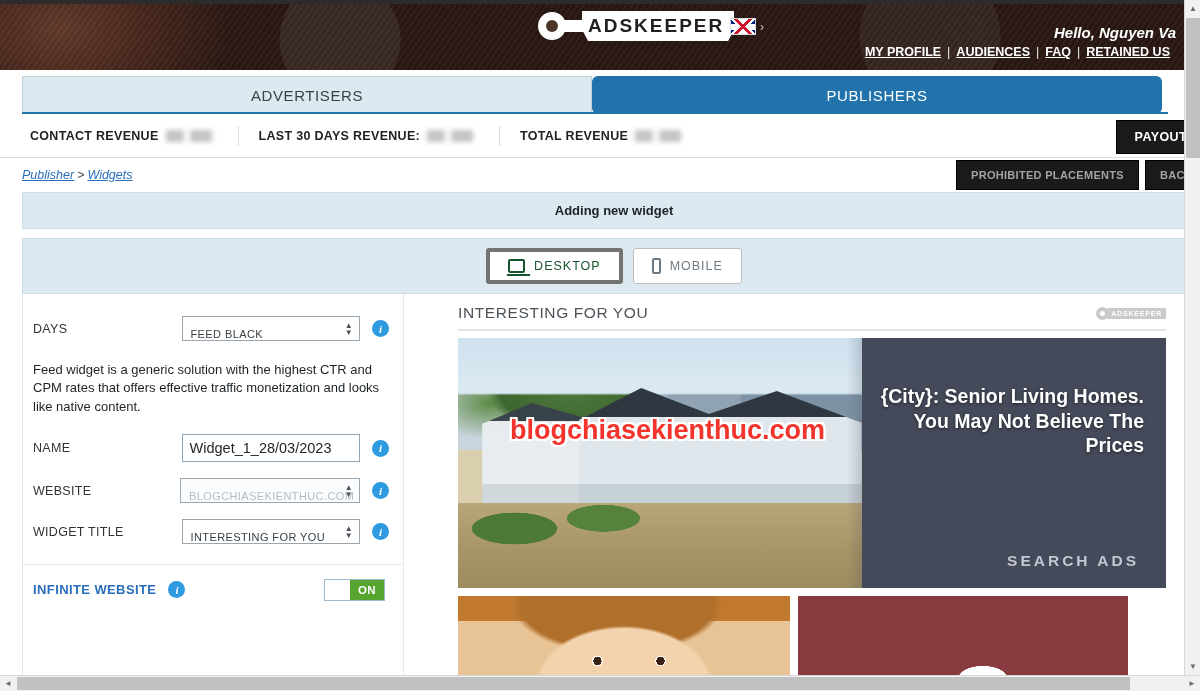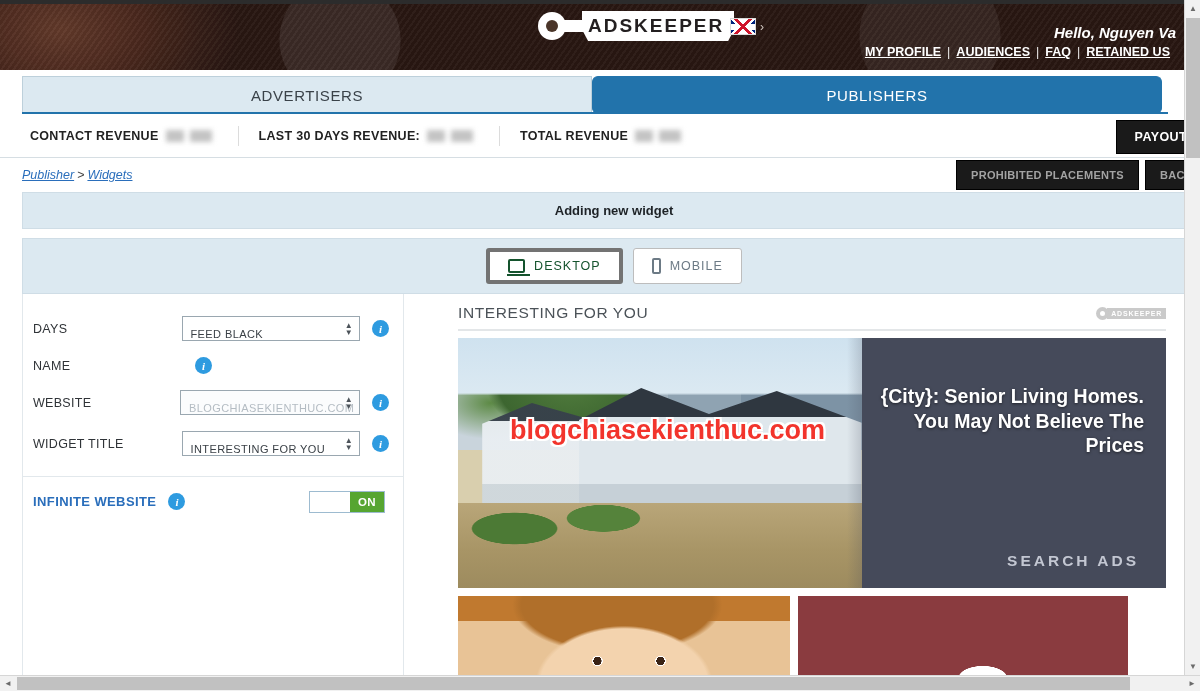--- a/index.html
+++ b/index.html
@@ -232,21 +232,21 @@
     padding: 12px 22px 10px 10px;
   }
   .divider-line { height: 1px; background: #e2e8ec; margin-top: 12px; }
   .scroll-row {
     display: flex; align-items: center;
     padding: 16px 14px 16px 10px; position: relative;
   }
   .scroll-label { font-size: 13px; font-weight: bold; color: #2a6ebb; letter-spacing: .4px; }
   .toggle {
     position: absolute; right: 18px; top: 50%; transform: translateY(-50%);
-    width: 76px; height: 22px; border: 1px solid #9dbbd0; background: #fff;
+    width: 61px; height: 22px; border: 1px solid #9dbbd0; background: #fff;
     display: flex; justify-content: flex-end;
   }
   .toggle .knob {
     width: 34px; background: #56a531; color: #fff;
     font-size: 11.5px; font-weight: bold; letter-spacing: .5px;
     display: flex; align-items: center; justify-content: center;
   }
 
   
   .preview { flex: 1; background: #fff; padding: 10px 40px 0 54px; }
@@ -461,23 +461,27 @@
           <div class="fselect">
             <span>FEED BLACK</span>
             <span class="spin">
                 <span>▲</span>
                 <span>▼</span>
               </span>
           </div>
           <div class="info-i">i</div>
         </div>
 
+        <div class="desc">Feed widget is a generic solution with the highest CTR and CPM rates that offers effective traffic monetization and looks like native content.</div>
 
         <div class="frow">
           <div class="flabel">NAME</div>
+          <div class="ftext">
+            <span>Widget_1_28/03/2023</span>
+          </div>
           <div class="info-i">i</div>
         </div>
 
         <div class="frow">
           <div class="flabel">WEBSITE</div>
           <div class="fselect muted">
             <span>BLOGCHIASEKIENTHUC.COM</span>
             <span class="spin">
                 <span>▲</span>
                 <span>▼</span>

